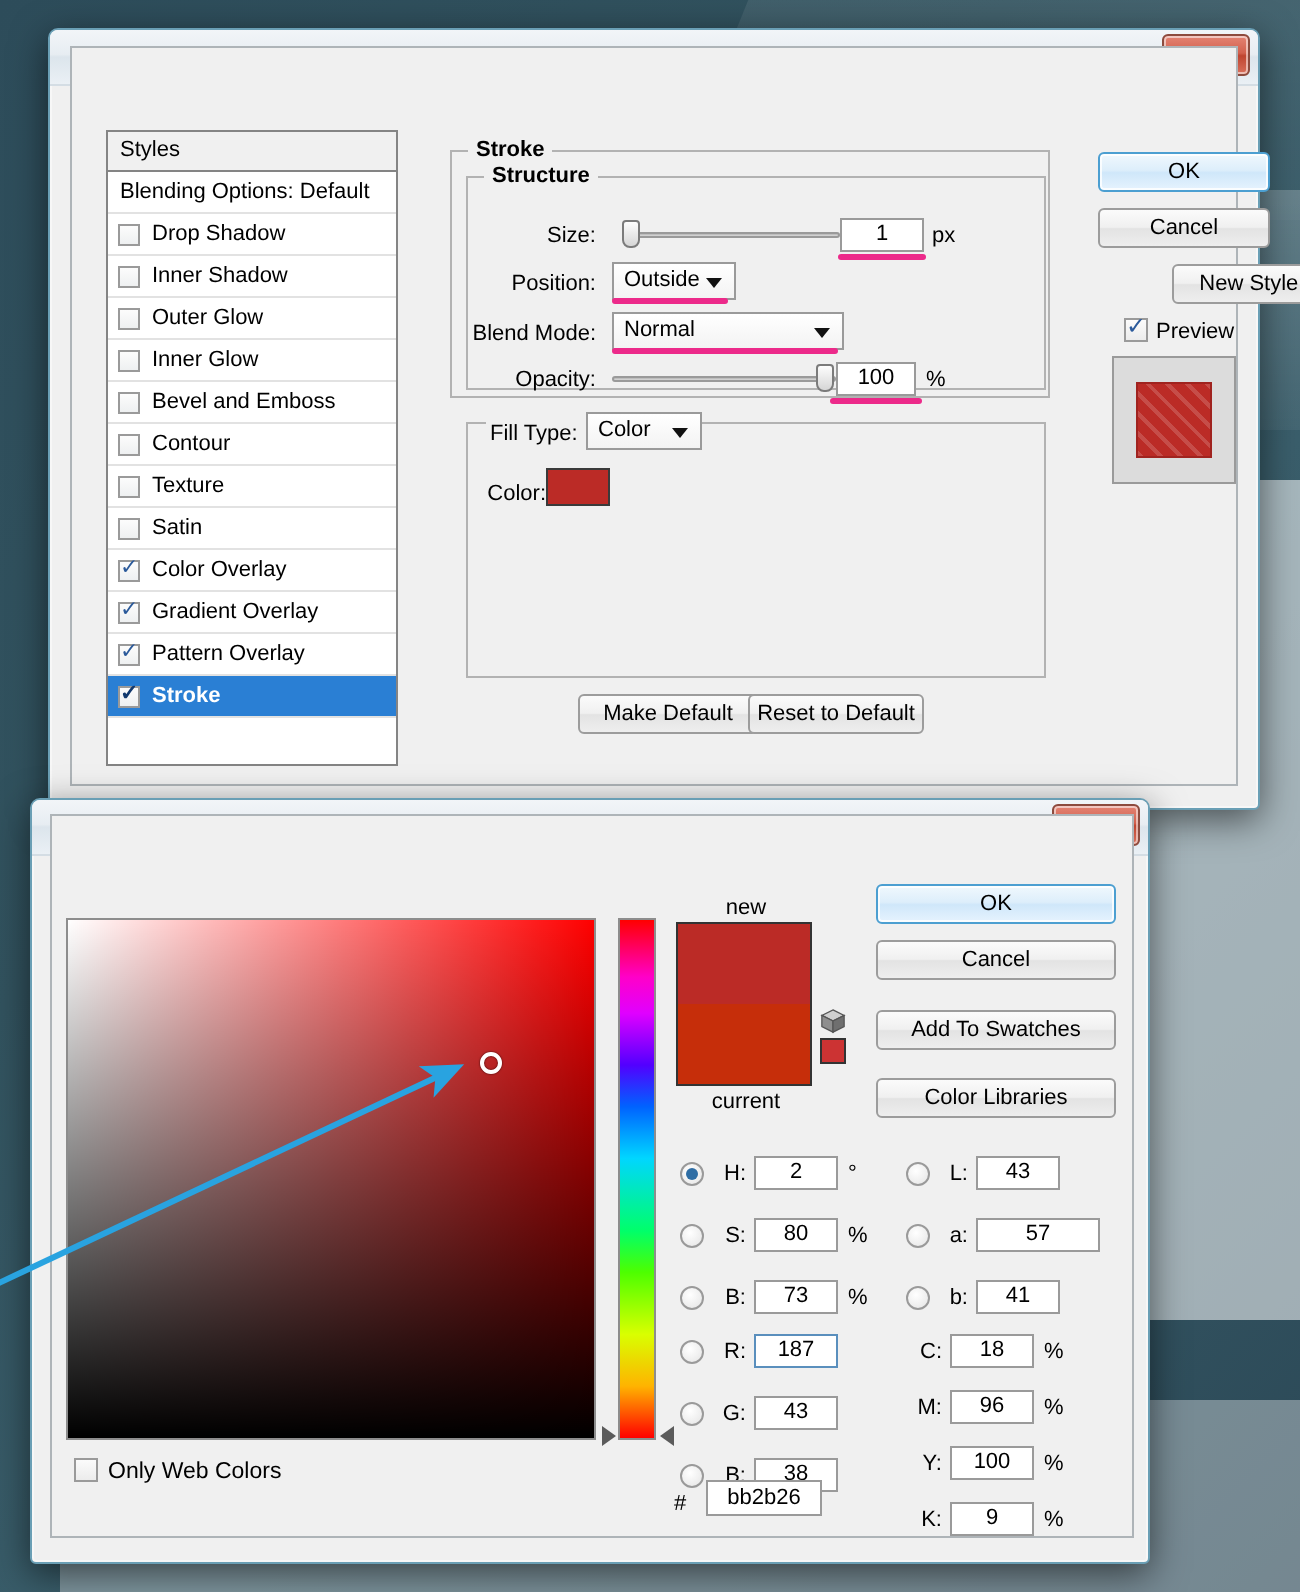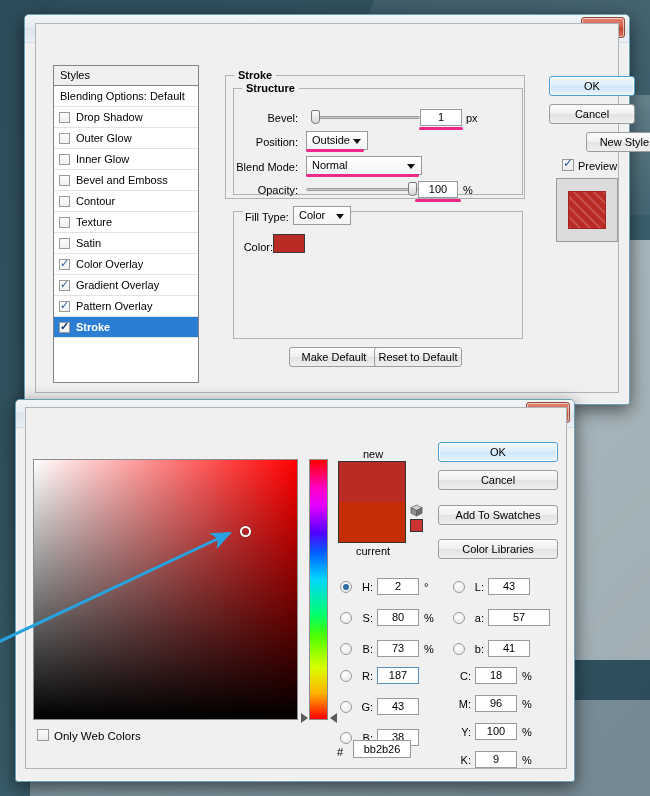--- a/index.html
+++ b/index.html
@@ -320,20 +320,24 @@
     <div id="styles-rows">
         <div class="style-row blending">
           <span>Blending Options: Default</span>
         </div>
         <div class="style-row">
           <span class="cb"></span>
           <span>Drop Shadow</span>
         </div>
         <div class="style-row">
           <span class="cb"></span>
+          <span>Inner Shadow</span>
+        </div>
+        <div class="style-row">
+          <span class="cb"></span>
           <span>Outer Glow</span>
         </div>
         <div class="style-row">
           <span class="cb"></span>
           <span>Inner Glow</span>
         </div>
         <div class="style-row">
           <span class="cb"></span>
           <span>Bevel and Emboss</span>
         </div>
@@ -368,21 +372,21 @@
       </div>
   </div>
 
   <div class="grp" id="stroke-group">
     <div class="grp-legend">Stroke</div>
   </div>
   <div class="grp" id="structure-group">
     <div class="grp-legend">Structure</div>
   </div>
 
-  <div class="lbl" style="left:218px; top:97px; width:55px;">Bevel:</div>
+  <div class="lbl" style="left:218px; top:97px; width:55px;">Size:</div>
   <div class="slider-track" style="left:290px; top:101px; width:105px;"></div>
   <div class="slider-thumb" style="left:286px; top:95px;"></div>
   <div class="txtbox" style="left:395px; top:94px; width:42px;">1</div>
   <div class="lbl" style="left:441px; top:97px; width:20px; text-align:left;">px</div>
   <div class="pink-underline" style="left: 394px; top: 112px; width: 44px; background: rgb(236, 42, 138);"></div>
 
   <div class="lbl" style="left:218px; top:121px; width:55px;">Position:</div>
   <div class="combo" style="left:281px; top:116px; width:62px;">
     <span>Outside</span>
     <span class="arrow"></span>

